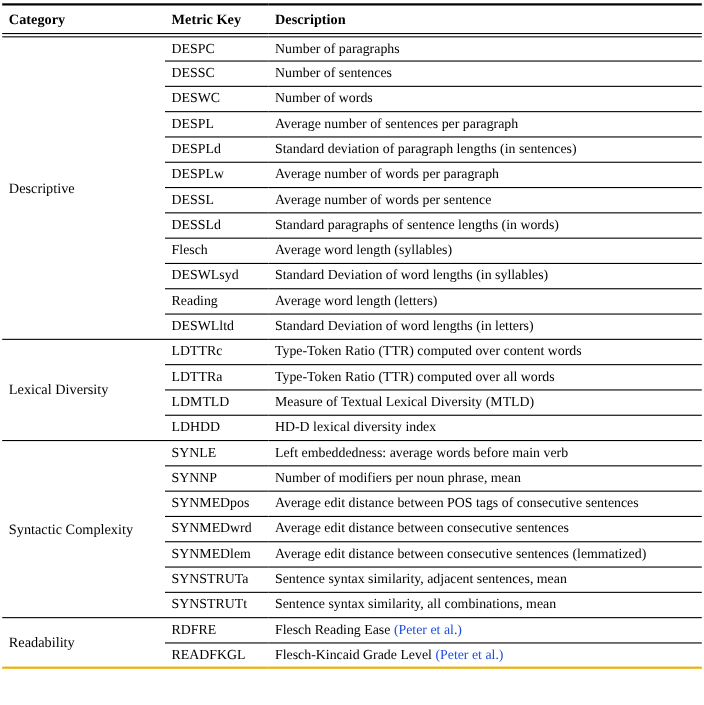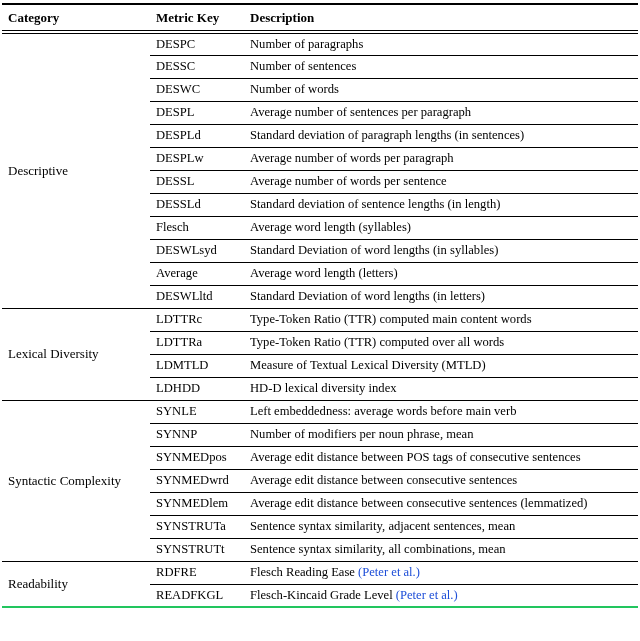--- a/index.html
+++ b/index.html
@@ -10,21 +10,21 @@
     font-family: "Liberation Serif", "DejaVu Serif", serif;
     color: #000000;
     overflow: hidden;
   }
   .table-wrap { padding: 3px 2px 0 2px; }
   table.metrics {
     width: 636px;
     border-collapse: collapse;
     table-layout: fixed;
     border-top: 2px solid #000;
-    border-bottom: 2px solid #22c55e;
+    border-bottom: 2px solid #eab308;
   }
   col.c-cat  { width: 148px; }
   col.c-key  { width: 94px;  }
   col.c-desc { width: 394px; }
   th {
     text-align: left;
     font-weight: bold;
     font-size: 13px;
     padding: 5px 6px 4px 6px;
     border-bottom: 4px double #000;
@@ -90,42 +90,42 @@
         <tr>
           <td class="key-cell">DESPLw</td>
           <td class="desc-cell"><span>Average number of words per paragraph</span></td>
         </tr>
         <tr>
           <td class="key-cell">DESSL</td>
           <td class="desc-cell"><span>Average number of words per sentence</span></td>
         </tr>
         <tr>
           <td class="key-cell">DESSLd</td>
-          <td class="desc-cell"><span>Standard deviation of sentence lengths (in length)</span></td>
+          <td class="desc-cell"><span>Standard paragraphs of sentence lengths (in words)</span></td>
         </tr>
         <tr>
           <td class="key-cell">Flesch</td>
           <td class="desc-cell"><span>Average word length (syllables)</span></td>
         </tr>
         <tr>
           <td class="key-cell">DESWLsyd</td>
           <td class="desc-cell"><span>Standard Deviation of word lengths (in syllables)</span></td>
         </tr>
         <tr>
-          <td class="key-cell">Average</td>
+          <td class="key-cell">Reading</td>
           <td class="desc-cell"><span>Average word length (letters)</span></td>
         </tr>
         <tr>
           <td class="key-cell">DESWLltd</td>
           <td class="desc-cell"><span>Standard Deviation of word lengths (in letters)</span></td>
         </tr>
         <tr>
           <td class="cat-cell" rowspan="4">Lexical Diversity</td>
           <td class="key-cell">LDTTRc</td>
-          <td class="desc-cell"><span>Type-Token Ratio (TTR) computed main content words</span></td>
+          <td class="desc-cell"><span>Type-Token Ratio (TTR) computed over content words</span></td>
         </tr>
         <tr>
           <td class="key-cell">LDTTRa</td>
           <td class="desc-cell"><span>Type-Token Ratio (TTR) computed over all words</span></td>
         </tr>
         <tr>
           <td class="key-cell">LDMTLD</td>
           <td class="desc-cell"><span>Measure of Textual Lexical Diversity (MTLD)</span></td>
         </tr>
         <tr>

